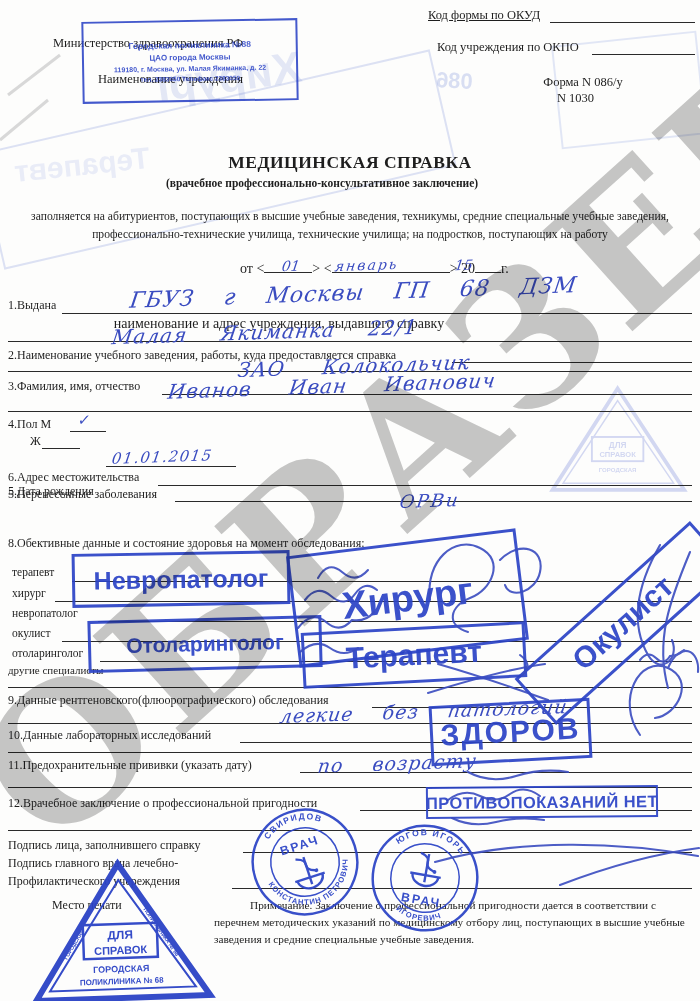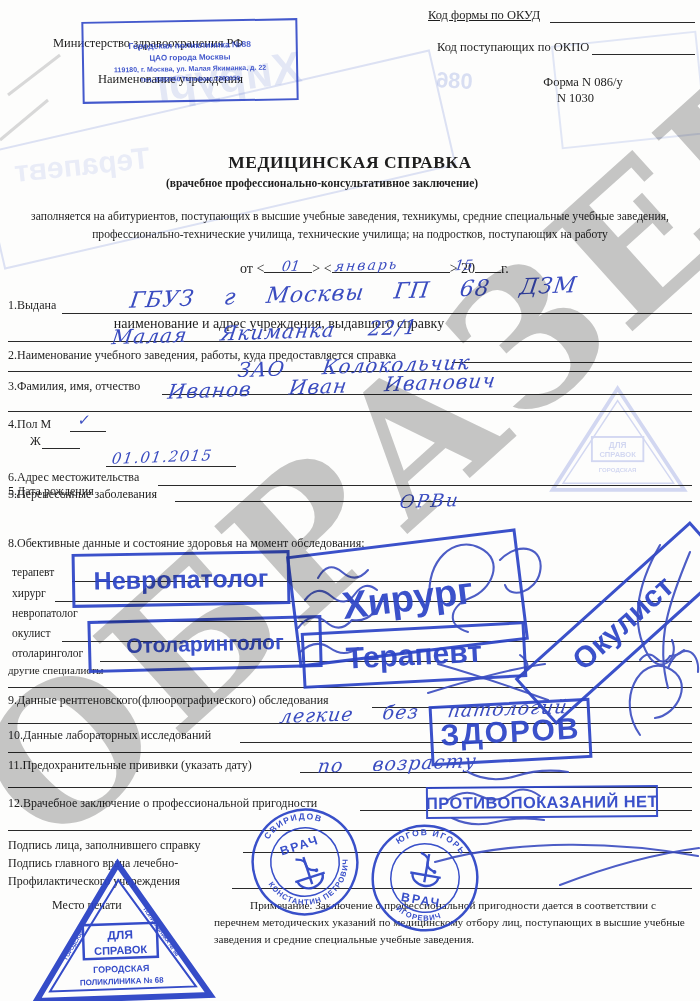--- a/index.html
+++ b/index.html
@@ -49,21 +49,21 @@
 
 <div class="clinicstamp">
   <div style="font-size:8.5px;">Городская поликлиника №88</div>
   <div style="font-size:8px;">ЦАО города Москвы</div>
   <div style="font-size:7px;">119180, г. Москва, ул. Малая Якиманка, д. 22</div>
   <div style="font-size:6.5px;">тел. 2383050 Телефакс 2383050</div>
 </div>
 
 <div class="pt" style="left:428px;top:8px;font-size:12.5px;text-decoration:underline;">Код формы по ОКУД</div>
 <div class="ln" style="left:550px;top:22px;width:145px;"></div>
-<div class="pt" style="left:437px;top:40px;font-size:12.5px;">Код поступающих по ОКПО</div>
+<div class="pt" style="left:437px;top:40px;font-size:12.5px;">Код учреждения по ОКПО</div>
 <div class="ln" style="left:592px;top:54px;width:103px;"></div>
 
 <div class="rightdoc">
   <div style="padding-left:30px;">Форма N 086/у</div>
   <div style="padding-left:15px;">N 1030</div>
 </div>
 
 <div class="pt" style="left:0;top:152px;width:700px;text-align:center;font-size:17.5px;font-weight:bold;letter-spacing:.5px;">МЕДИЦИНСКАЯ СПРАВКА</div>
 <div class="pt" style="left:0;top:177px;width:644px;text-align:center;font-size:11.5px;font-weight:bold;">(врачебное профессионально-консультативное заключение)</div>
 <div class="pt" style="left:22px;top:208px;width:656px;text-align:center;font-size:11.6px;white-space:normal;line-height:18px;">заполняется на абитуриентов, поступающих в высшие учебные заведения, техникумы, средние специальные учебные заведения, профессионально-технические училища, технические училища; на подростков, поступающих на работу</div>

